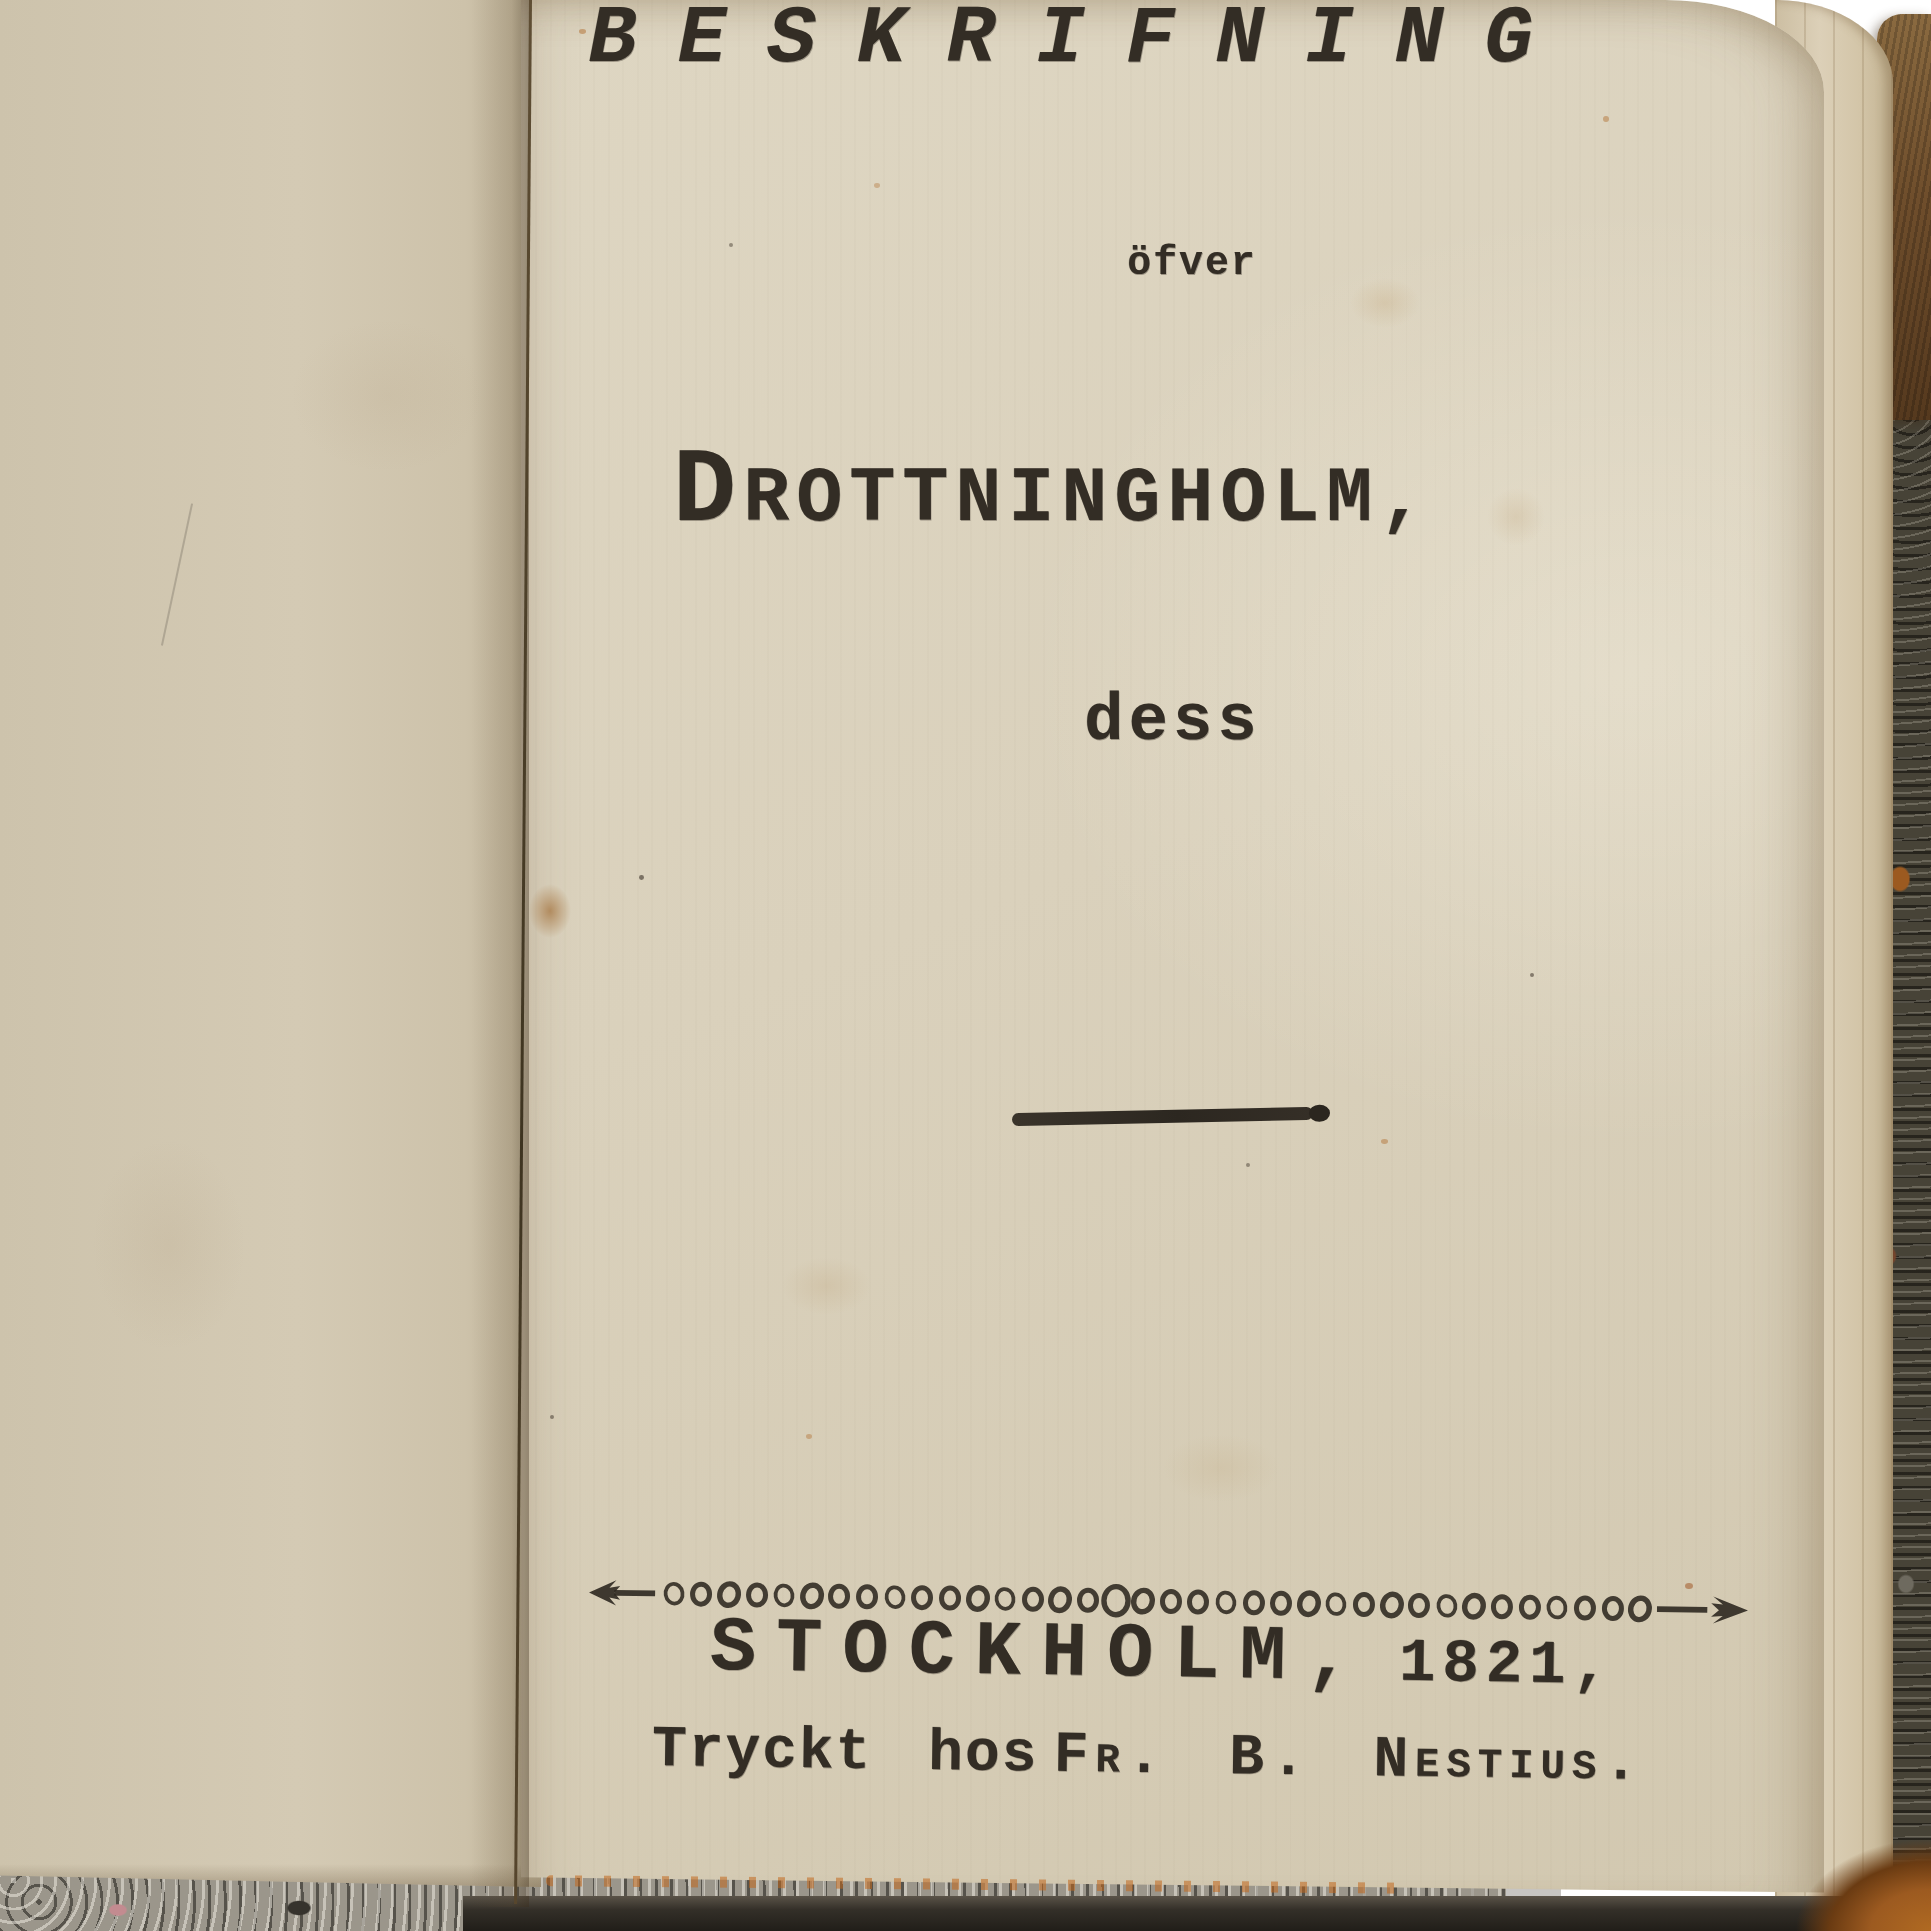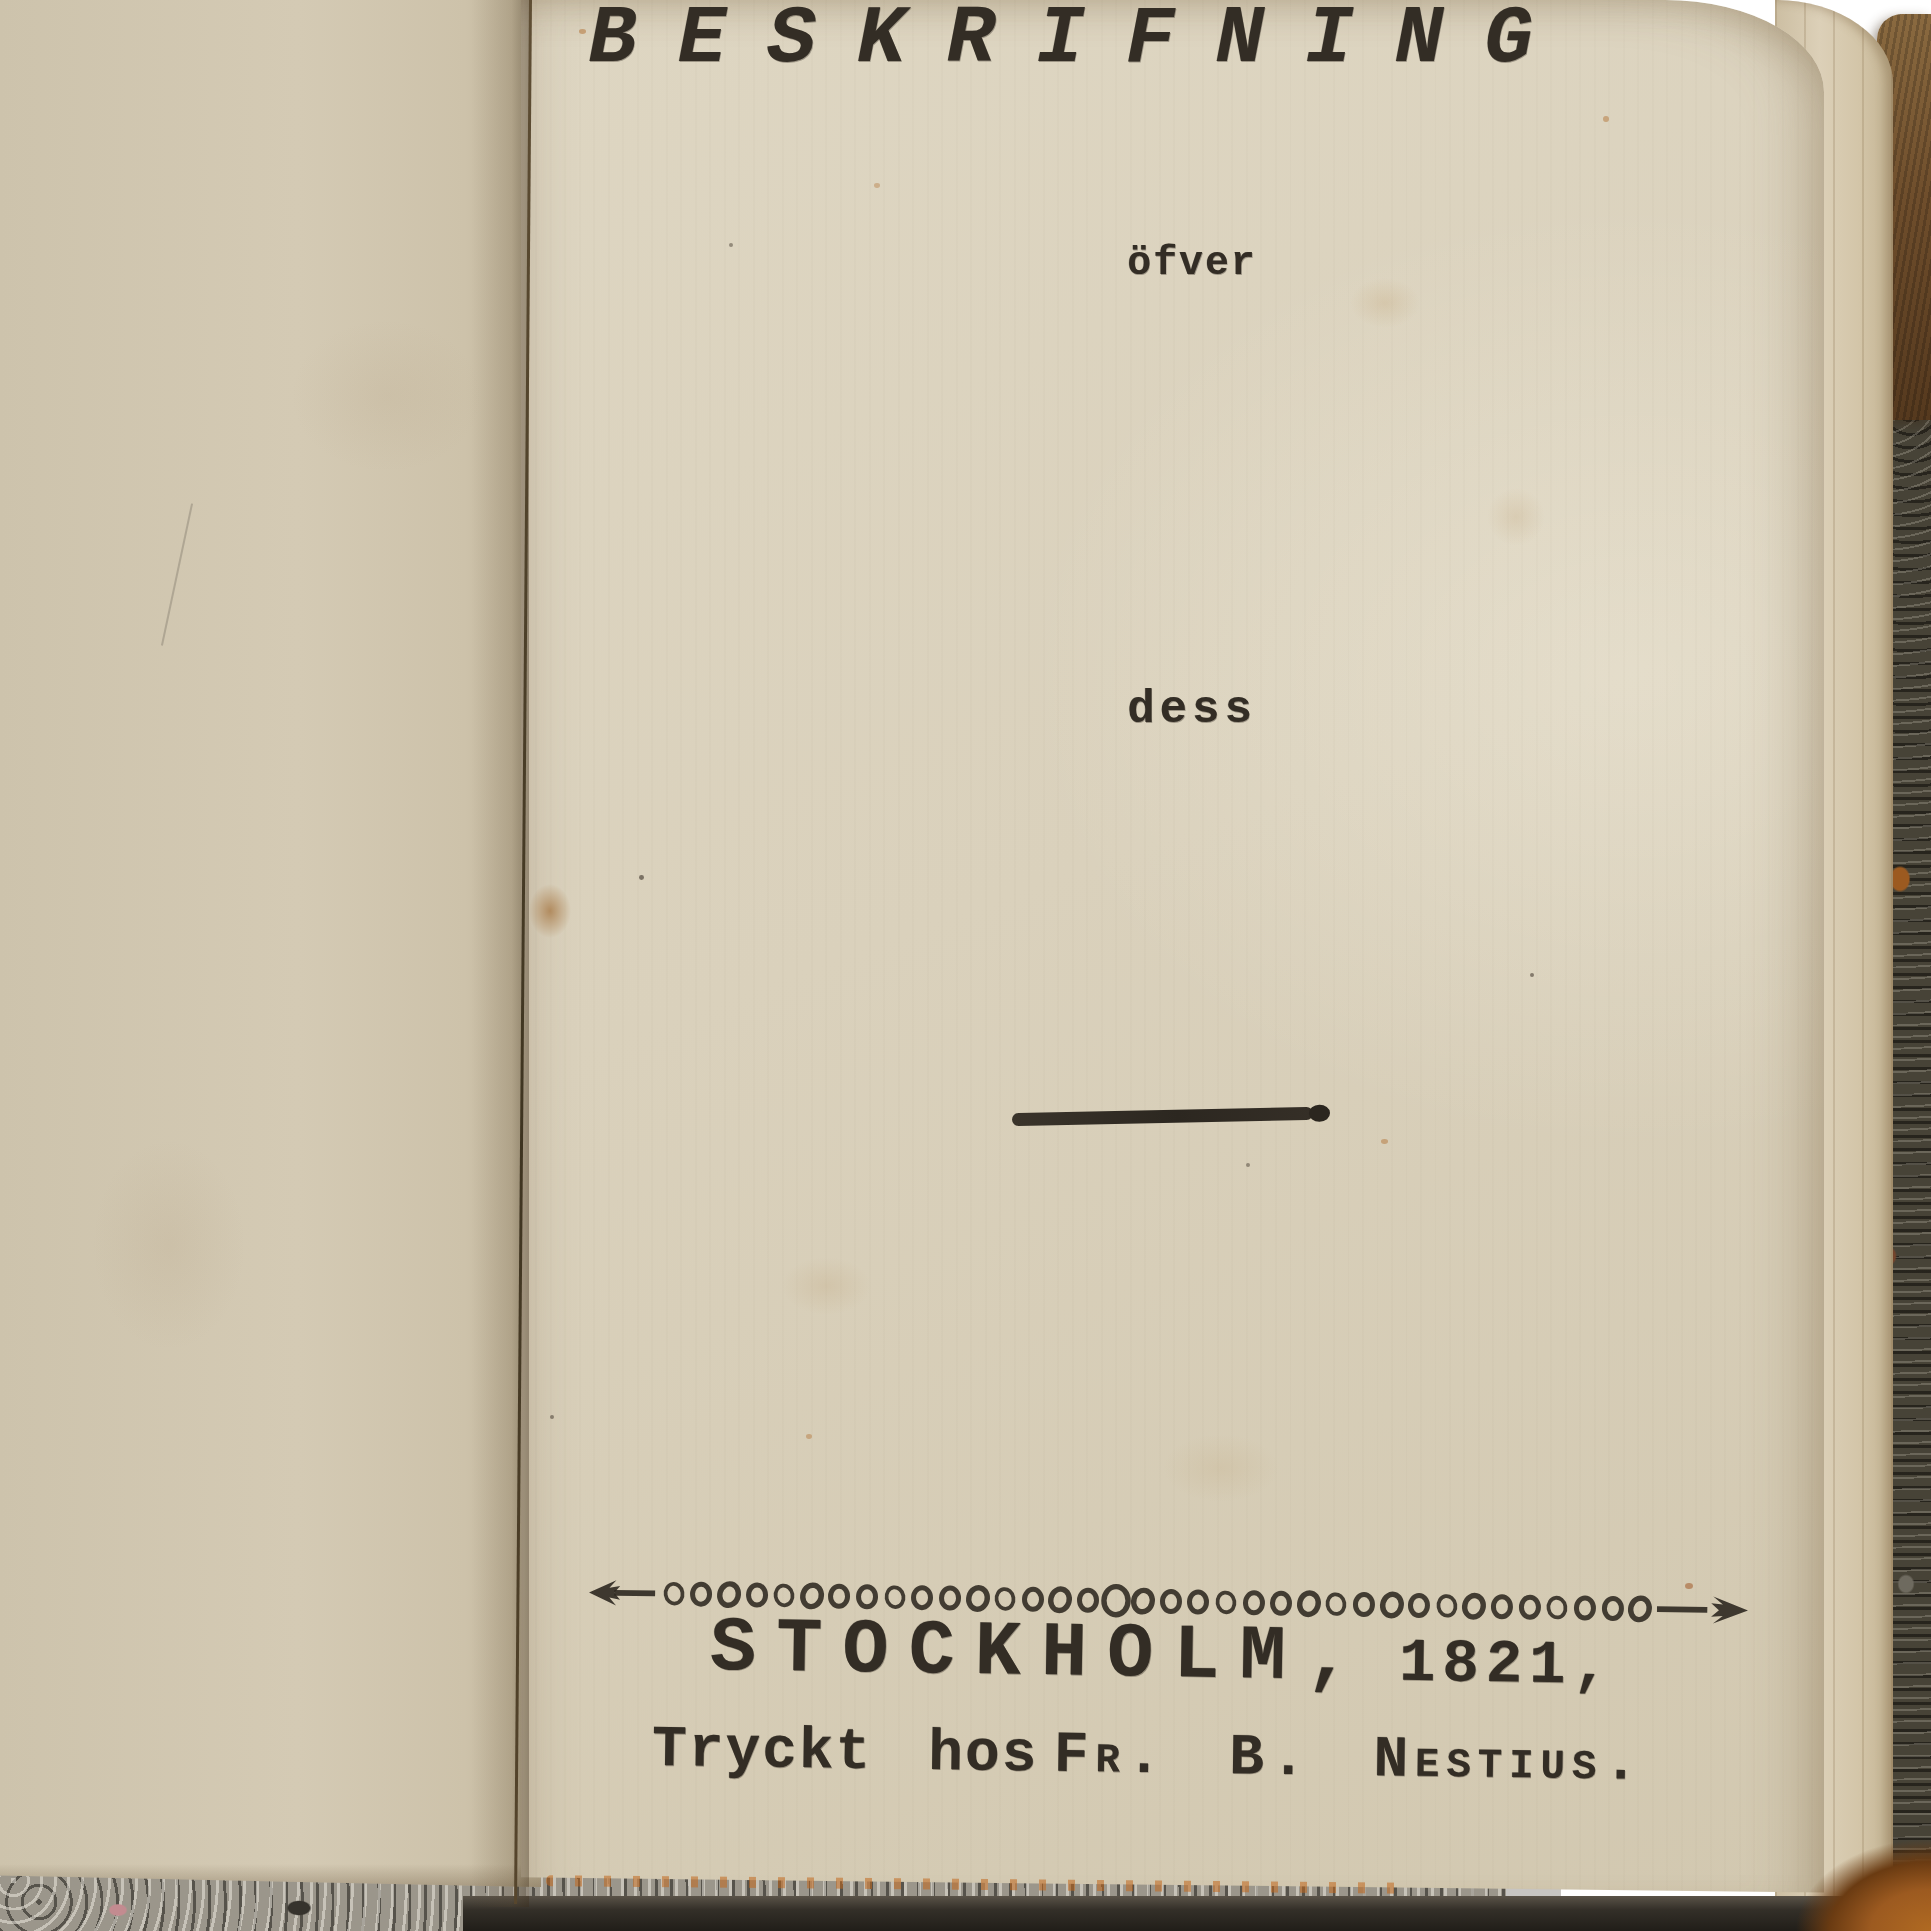--- a/index.html
+++ b/index.html
@@ -76,21 +76,21 @@
   .stain{position:absolute;border-radius:50%;z-index:6;pointer-events:none;}
   .fleck{position:absolute;border-radius:50%;z-index:6;pointer-events:none;}
 
   
   .line{position:absolute;z-index:8;color:var(--ink,#332d25);text-align:center;white-space:nowrap;
     font-weight:bold;text-shadow:0.6px 0.9px 0.5px rgba(52,46,38,.38), -0.4px -0.4px 0.4px rgba(52,46,38,.22);}
   .l-header{left:521px;top:-5.8px;width:1120px;font-size:81px;font-style:italic;letter-spacing:41px;}
   .l-over{left:1110px;top:241px;width:164px;font-size:40px;letter-spacing:1.9px;}
   .l-main{left:541px;top:429px;width:1023px;font-size:77px;letter-spacing:6.8px;line-height:126px;}
   .l-main::first-letter{font-size:106px;}
-  .l-dess{left:1110px;top:684px;width:164px;font-size:46px;letter-spacing:4.8px;}
+  .l-dess{left:1084px;top:684px;width:164px;font-size:66px;letter-spacing:4.8px;}
   .l-subtitle{left:526px;top:879px;width:1052px;font-size:73px;word-spacing:35px;letter-spacing:1px;}
   .l-city{left:666px;top:1612px;width:994px;font-size:77px;letter-spacing:20px;transform:rotate(0.9deg);}
   .l-city .year{font-size:61px;letter-spacing:6.8px;margin-left:27px;}
   .l-printer{left:637px;top:1724px;width:1023px;font-size:58px;word-spacing:19.3px;letter-spacing:1.9px;transform:rotate(0.8deg);}
   .l-printer .printer-name{font-variant:small-caps;letter-spacing:6.8px;margin-left:15.4px;}
 
   
   .short-rule{position:absolute;left:1012px;top:1110px;width:301px;height:12.6px;z-index:8;
     background:linear-gradient(90deg,#3a342b,#2c2720 55%,#352f27);border-radius:6.8px;transform:rotate(-1.2deg);}
   .short-rule::after{content:"";position:absolute;right:-17.4px;top:-1.9px;width:21px;height:16.4px;border-radius:50%;
@@ -140,20 +140,21 @@
   <div class="fleck" style="left:874px;top:183px;width:5.8px;height:4.8px;background:#b4763a;opacity:.4;"></div>
   <div class="fleck" style="left:1685px;top:1583px;width:7.7px;height:5.8px;background:#a05a28;opacity:.55;"></div>
   <div class="fleck" style="left:639px;top:875px;width:4.8px;height:4.8px;background:rgba(60,50,40,.6);"></div>
   <div class="fleck" style="left:1530px;top:973px;width:3.9px;height:3.9px;background:rgba(60,50,40,.55);"></div>
   <div class="fleck" style="left:550px;top:1415px;width:3.9px;height:3.9px;background:rgba(60,50,40,.5);"></div>
   <div class="fleck" style="left:1246px;top:1163px;width:3.9px;height:3.9px;background:rgba(60,50,40,.45);"></div>
   <div class="fleck" style="left:729px;top:243px;width:3.9px;height:3.9px;background:rgba(60,50,40,.45);"></div>
 
   <div class="line l-header">BESKRIFNING</div>
   <div class="line l-over">öfver</div>
+  <div class="line l-main">DROTTNINGHOLM,</div>
   <div class="line l-dess">dess</div>
 
   <div class="short-rule"></div>
 
   <div class="ornament">
     <svg width="70" height="37" viewBox="0 0 72 38">
       <path d="M2 19 L30 6 L23 14 L34 12 L28 19 L34 26 L23 24 L30 32 Z" fill="rgba(45,40,32,.9)"></path>
       <rect x="28" y="16" width="42" height="6" fill="rgba(45,40,32,.9)"></rect>
     </svg>
     <div class="chain">

